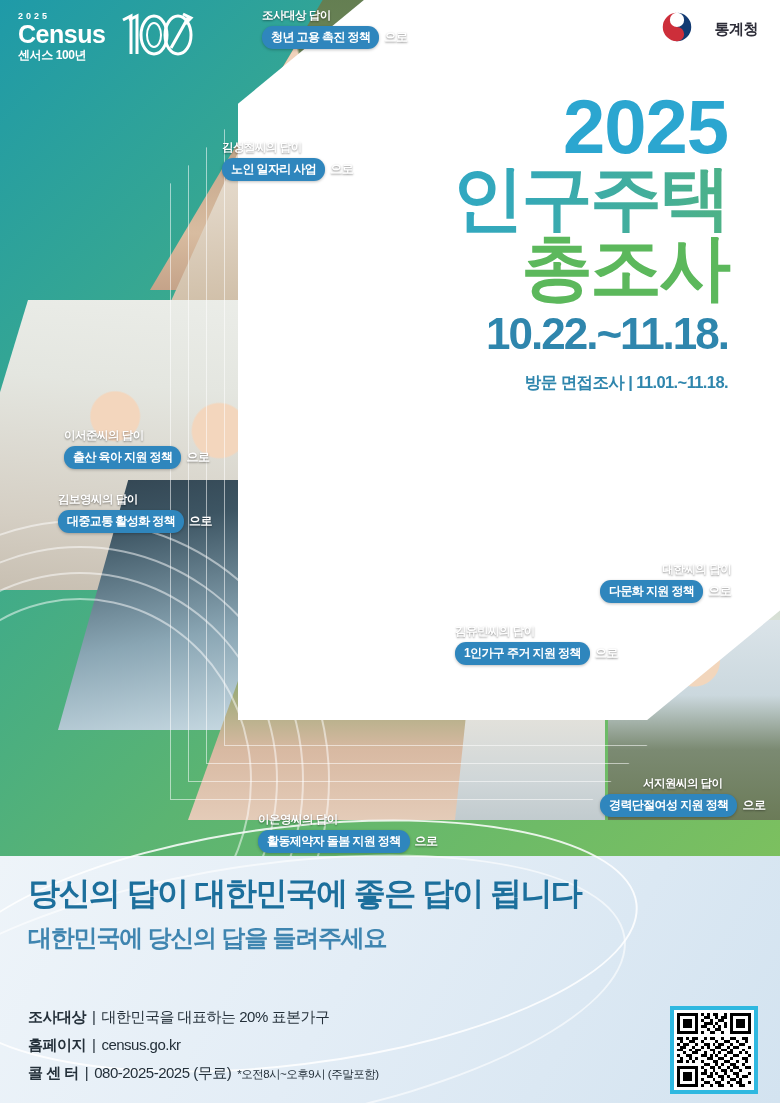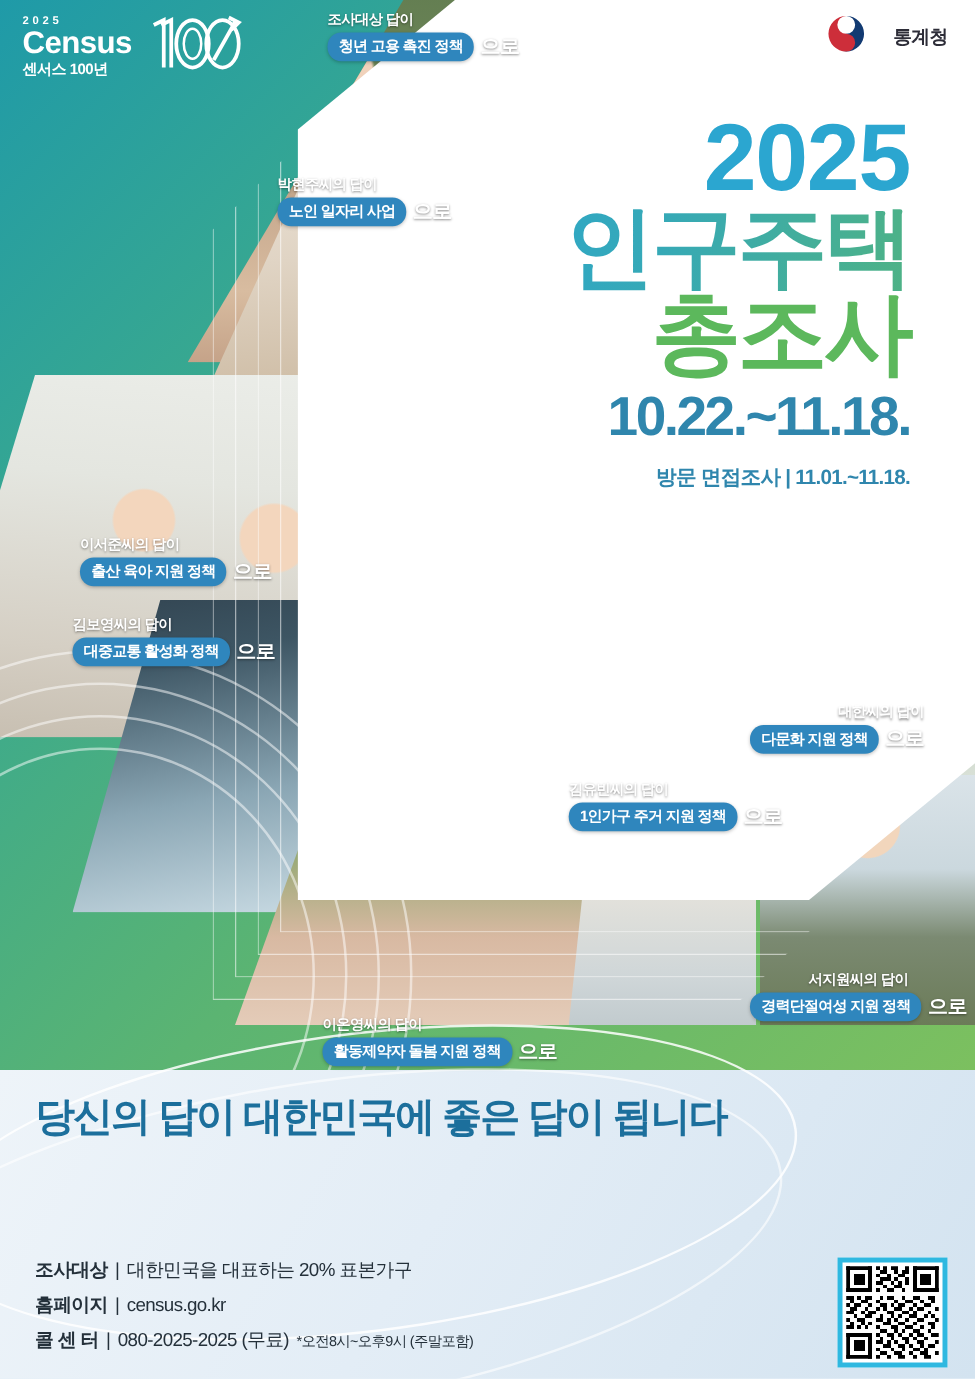--- a/index.html
+++ b/index.html
@@ -124,21 +124,21 @@
   .gov-name { font-size:15px; font-weight:700; color:#2d2d38; letter-spacing:-.5px; }
 
   
   .cap { position:absolute; z-index:7; color:#fff; text-align:left; white-space:nowrap; }
   .cap .who { font-size:11.5px; font-weight:700; letter-spacing:-.5px;
               text-shadow:0 1px 2px rgba(0,0,0,.45); margin-bottom:3px; display:block; }
   .cap .line { display:flex; align-items:center; gap:5px; }
   .cap .pill { background:#2f86bd; color:#fff; font-size:12px; font-weight:700;
                padding:3px 9px; border-radius:11px; letter-spacing:-.6px;
                box-shadow:0 1px 3px rgba(0,0,0,.25); }
-  .cap .suffix { font-size:16px; font-weight:700; letter-spacing:-.5px;
+  .cap .suffix { font-size:12px; font-weight:700; letter-spacing:-.5px;
                  text-shadow:0 1px 2px rgba(0,0,0,.45); }
   .cap.right { text-align:right; }
   .cap.right .who { text-align:right; }
   .cap.right .line { justify-content:flex-end; }
 
   #c1 { left:262px; top:8px; }
   #c2 { left:222px; top:140px; }
   #c3 { left:64px; top:428px; }
   #c4 { left:58px; top:492px; }
   #c5 { left:600px; top:562px; }
@@ -269,21 +269,21 @@
 
     <div class="cap" id="c1">
       <span class="who">조사대상 답이</span>
       <span class="line">
         <span class="pill">청년 고용 촉진 정책</span>
         <span class="suffix">으로</span>
       </span>
     </div>
 
     <div class="cap" id="c2">
-      <span class="who">박현주씨의 답이</span>
+      <span class="who">김성철씨의 답이</span>
       <span class="line">
         <span class="pill">노인 일자리 사업</span>
         <span class="suffix">으로</span>
       </span>
     </div>
 
     <div class="cap" id="c3">
       <span class="who">이서준씨의 답이</span>
       <span class="line">
         <span class="pill">출산 육아 지원 정책</span>
@@ -331,20 +331,21 @@
       </span>
     </div>
 
   </div>
 
   <div class="bottom">
     <div class="bot-swoosh"></div>
     <div class="bot-swoosh2"></div>
 
     <div class="headline">당신의 답이 대한민국에 좋은 답이 됩니다</div>
+    <div class="subhead">대한민국에 당신의 답을 들려주세요</div>
 
     <div class="info">
       <div class="info-row">
         <span class="info-label">조사대상</span>
         <span class="info-sep">|</span>
         <span class="info-val">대한민국을 대표하는 20% 표본가구</span>
       </div>
       <div class="info-row">
         <span class="info-label">홈페이지</span>
         <span class="info-sep">|</span>

